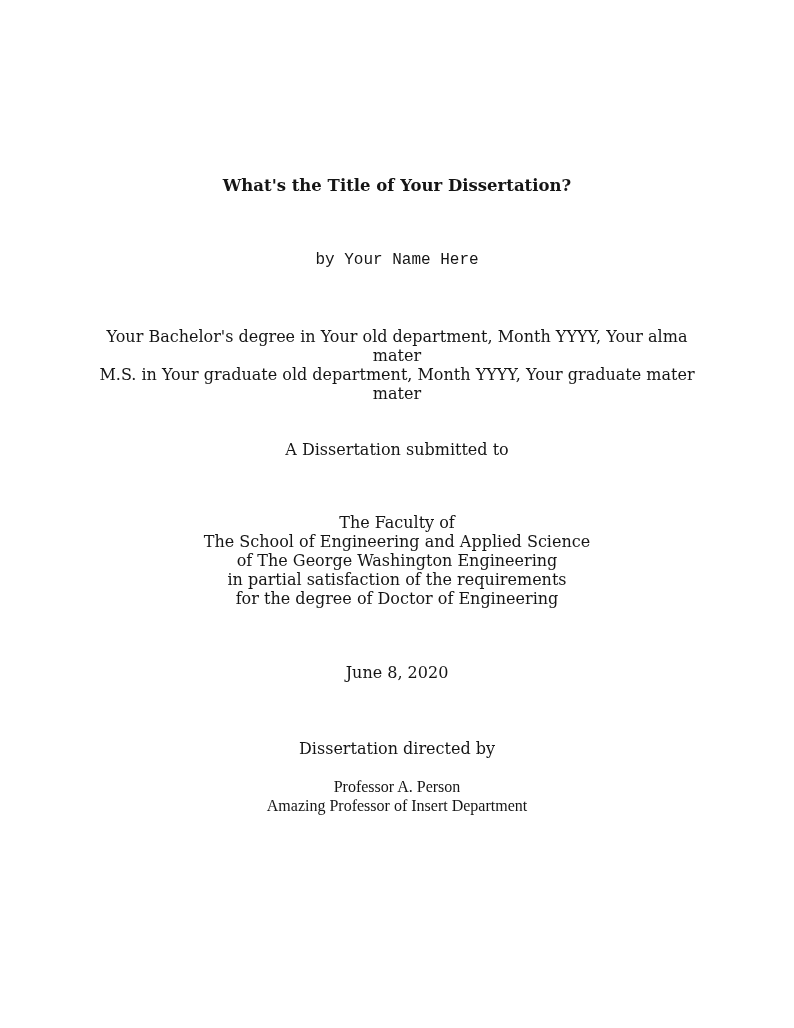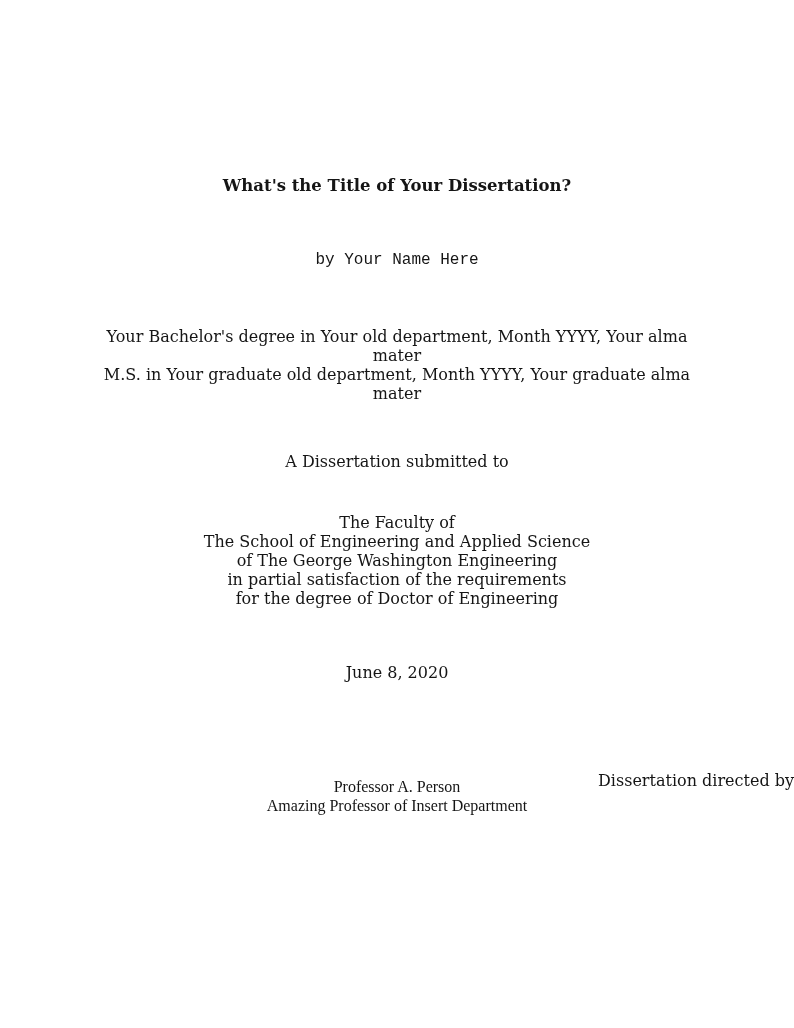--- a/index.html
+++ b/index.html
@@ -24,39 +24,39 @@
     font-size: 16px;
     line-height: 19px;
   }
   .title-block {
     top: 176px;
     font-weight: bold;
     font-size: 16.5px;
   }
   .author-block   { top: 251px; font-family: Liberation Mono, monospace; }
   .degrees-block  { top: 327px; }
-  .submitted-block{ top: 452px; }
+  .submitted-block{ top: 440px; }
   .faculty-block  { top: 513px; }
   .date-block     { top: 663px; }
-  .directed-block { top: 771px; text-align: right; }
+  .directed-block { top: 739px; }
   .advisor-block  { top: 777px; font-family: Liberation Serif, serif; }
 </style>
 </head>
 <body>
 
 <div class="page">
 
   <div class="block title-block">What's the Title of Your Dissertation?</div>
 
   <div class="block author-block">by Your Name Here</div>
 
   <div class="block degrees-block">
     <div>Your Bachelor's degree in Your old department, Month YYYY, Your alma</div>
     <div>mater</div>
-    <div>M.S. in Your graduate old department, Month YYYY, Your graduate alma</div>
+    <div>M.S. in Your graduate old department, Month YYYY, Your graduate mater</div>
     <div>mater</div>
   </div>
 
   <div class="block submitted-block">A Dissertation submitted to</div>
 
   <div class="block faculty-block">
     <div>The Faculty of</div>
     <div>The School of Engineering and Applied Science</div>
     <div>of The George Washington Engineering</div>
     <div>in partial satisfaction of the requirements</div>

